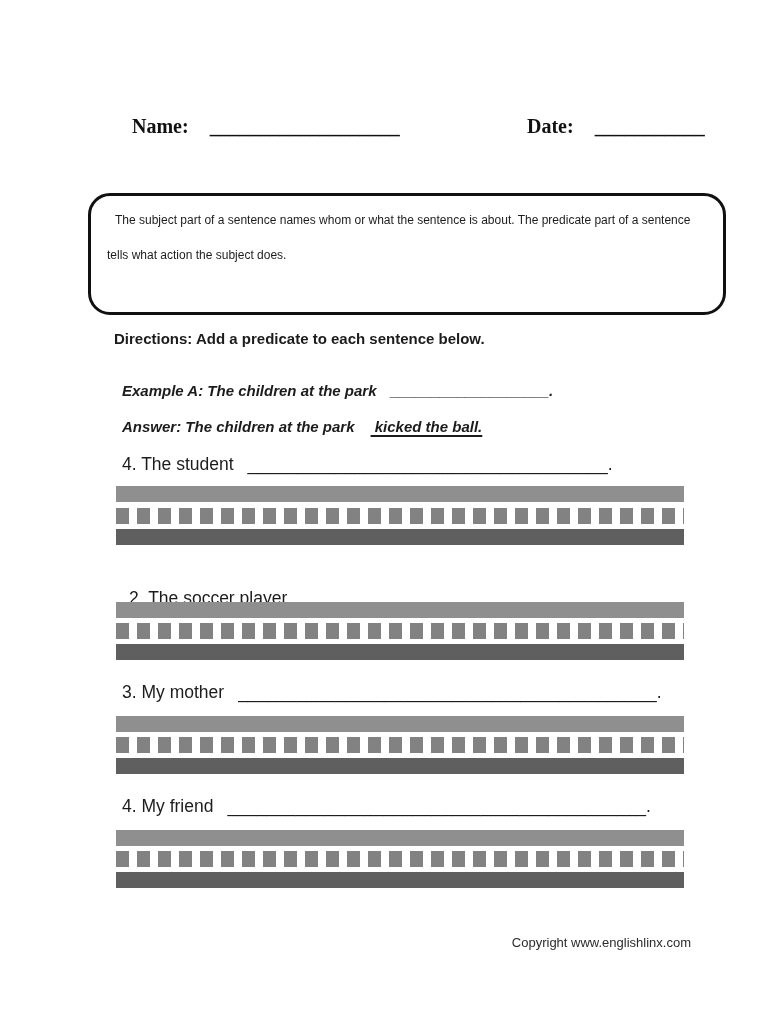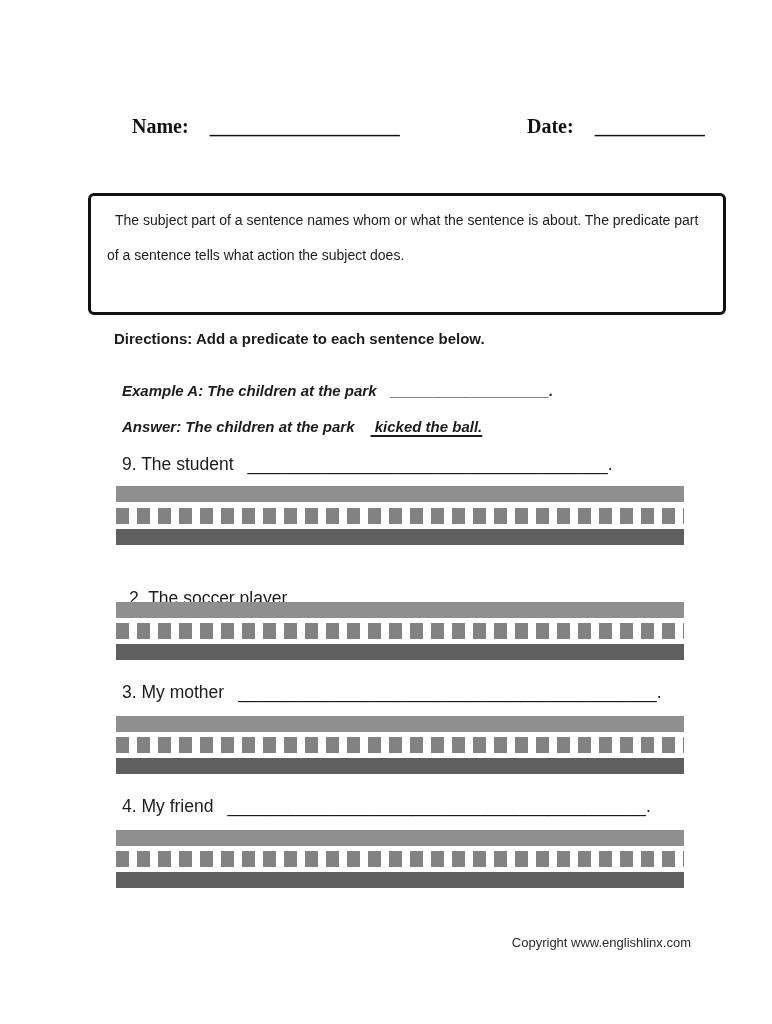--- a/index.html
+++ b/index.html
@@ -18,23 +18,23 @@
   
   .hdr { font-family: "Liberation Serif", serif; font-weight: bold; font-size: 20px; color: #111; }
   .hdr .blank { letter-spacing: 0px; }
 
   
   .title { left: 0; width: 772px; text-align: center; font-size: 18px; font-weight: bold; color: #151515; }
 
   
   .info-box {
     left: 72px; top: 177px; width: 638px; height: 122px;
-    border: 3px solid #111111; border-radius: 6px;
+    border: 3px solid #111111; border-radius: 22px;
     padding: 7px 18px 0 16px;
-    font-size: 14px; line-height: 35px; color: #1c1c1c;
+    font-size: 12px; line-height: 35px; color: #1c1c1c;
     white-space: normal;
   }
 
   .body-text { font-size: 15px; color: #1c1c1c; font-weight: bold; }
   .italic { font-style: italic; }
   .underlined { text-decoration: underline; text-decoration-thickness: 2px; text-underline-offset: 3px; white-space: pre; }
 
   .q-line { left: 90px; font-size: 17.5px; color: #1c1c1c; }
   .q-label { padding-right: 6px; }
   .q-blank { letter-spacing: 0; }
@@ -73,21 +73,21 @@
 
   <div class="abs body-text italic" style="left:90px; top:358px;">
     <span class="q-label">Example A: The children at the park</span><span>___________________.</span>
   </div>
 
   <div class="abs body-text italic" style="left:90px; top:394px;">
     <span>Answer: The children at the park</span><span class="underlined"> kicked the ball.</span>
   </div>
 
   <div class="abs q-line" style="top:430px;">
-    <span class="q-label">9. The student</span><span class="q-blank">_____________________________________.</span>
+    <span class="q-label">4. The student</span><span class="q-blank">_____________________________________.</span>
   </div>
   <div class="abs rule rule-solid-top" style="top:470px;"></div>
   <div class="abs rule rule-dashed" style="top:492px;"></div>
   <div class="abs rule rule-solid-bottom" style="top:513px;"></div>
 
   <div class="abs q-line" style="top:564px;margin-left:7px;">
     <span class="q-label">2. The soccer player</span><span class="q-blank">______________________________________.</span>
   </div>
   <div class="abs rule rule-solid-top" style="top:586px;"></div>
   <div class="abs rule rule-dashed" style="top:607px;"></div>

